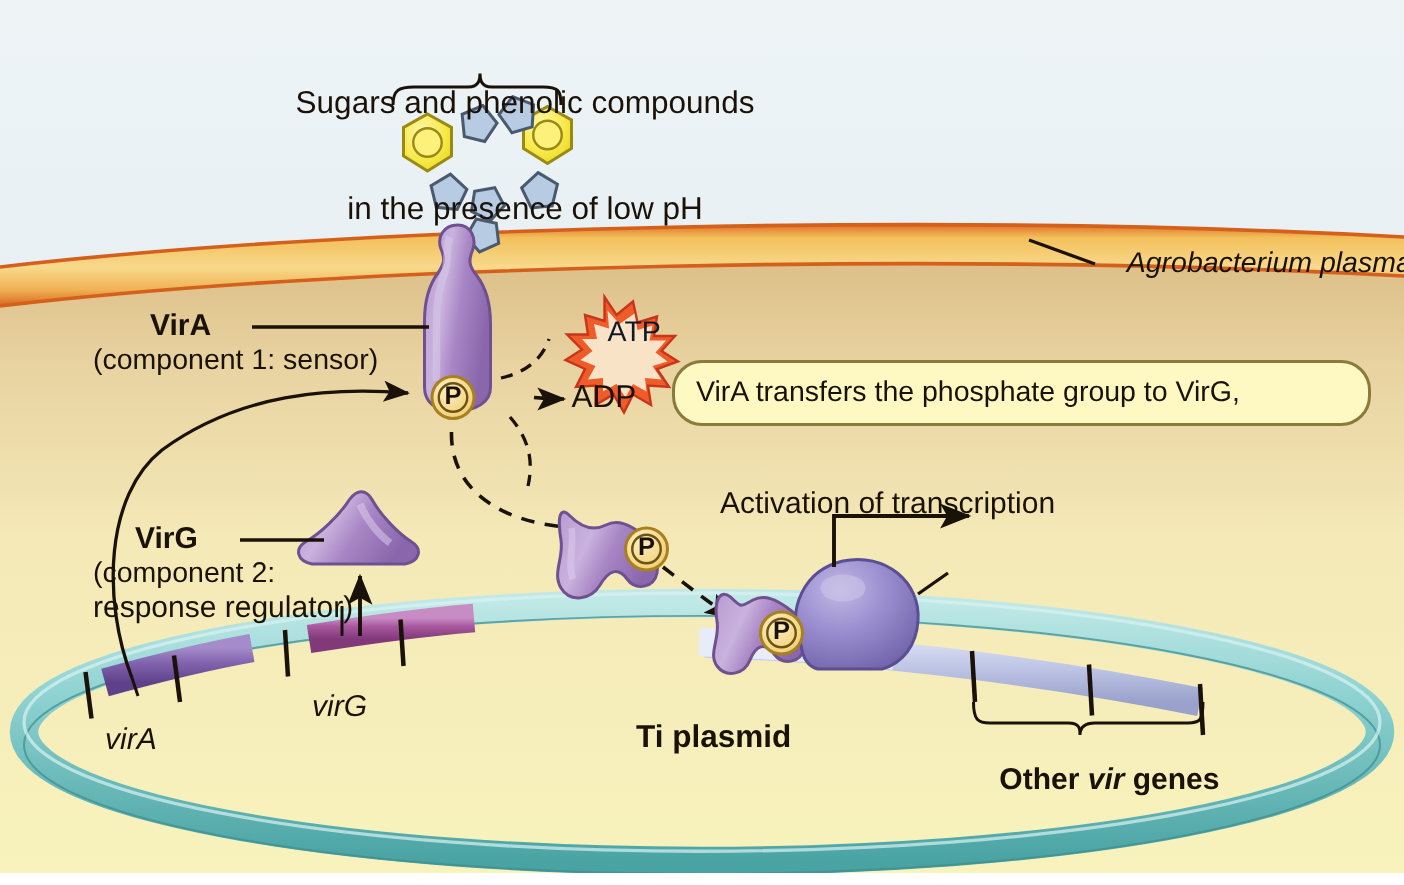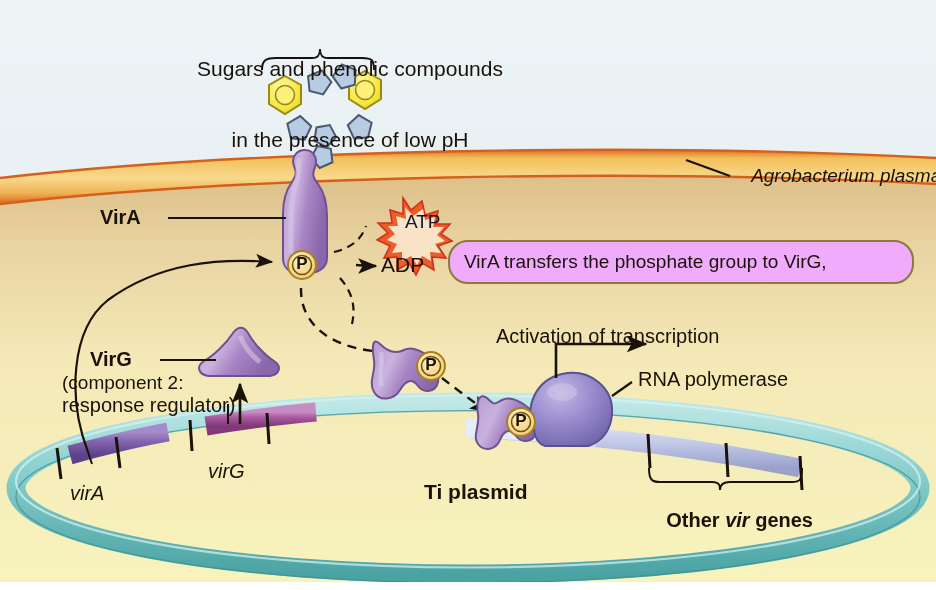--- a/index.html
+++ b/index.html
@@ -4,21 +4,21 @@
 <style>
   html,body{margin:0;padding:0;background:#fff;}
   #stage{position:relative;width:936px;height:582px;overflow:hidden;
          font-family:"Liberation Sans",sans-serif;color:#1a1208;}
   #stage svg{position:absolute;left:0;top:0;}
   .lbl{position:absolute;white-space:pre;line-height:1.12;}
   .ctr{text-align:center;}
   .b{font-weight:bold;}
   .it{font-style:italic;}
   .callout{position:absolute;border:2px solid #8a7a3c;border-radius:20px;
-           background:#f0abfc;padding:8px 14px 9px 14px;line-height:1.22;}
+           background:#fef9c3;padding:8px 14px 9px 14px;line-height:1.22;}
 </style>
 </head>
 <body>
 
 <div id="stage">
 
   <svg width="936" height="590" viewBox="0 0 936 590">
     <defs>
       <linearGradient id="gExtra" x1="0" y1="0" x2="0" y2="1">
         <stop offset="0" stop-color="#eef4f6"></stop>
@@ -231,35 +231,35 @@
   <div class="lbl ctr" style="left:150px;top:10px;width:400px;font-size:21px;">
     <div>Sugars and phenolic compounds</div>
     <div>in the presence of low pH</div>
   </div>
 
   <div class="lbl" style="left:730px;top:144px;font-size:19px;">
     <span class="it" style="display:inline">Agrobacterium plasma membrane</span>
   </div>
 
   <div class="lbl b" style="left:100px;top:206px;font-size:20px;">VirA</div>
+  <div class="lbl" style="left:62px;top:230px;font-size:19px;">(component 1: sensor)</div>
 
   <div class="lbl b" style="left:90px;top:348px;font-size:20px;">VirG</div>
   <div class="lbl" style="left:62px;top:372px;font-size:19px;">(component 2:</div>
   <div class="lbl" style="left:62px;top:394px;font-size:20px;">response regulator)</div>
 
   <div class="lbl" style="left:405px;top:211px;font-size:19px;color:#0f172a;">ATP</div>
   <div class="lbl" style="left:381px;top:253px;font-size:21px;">ADP</div>
 
   <div class="callout" style="left:448px;top:240px;width:434px;font-size:19px;">
     <div>VirA transfers the phosphate group to VirG,</div>
   </div>
 
-  <div class="lbl" style="left:480px;top:325px;font-size:20px;margin-left:16px;">Activation of transcription</div>
-
-  <div class="lbl" style="left:638px;top:368px;font-size:20px;">RNA polymerase</div>
+  <div class="lbl" style="left:480px;top:325px;font-size:20px;">Activation of transcription</div>
+
 
   <div class="lbl it" style="left:70px;top:482px;font-size:20px;">virA</div>
   <div class="lbl it" style="left:208px;top:460px;font-size:20px;">virG</div>
 
   <div class="lbl b" style="left:424px;top:480px;font-size:21px;">Ti plasmid</div>
 
   <div class="lbl" style="left:644px;top:487px;font-size:20px;font-weight:bold;">
     <span>Other </span><span class="it">vir</span><span> genes</span>
   </div>
 

